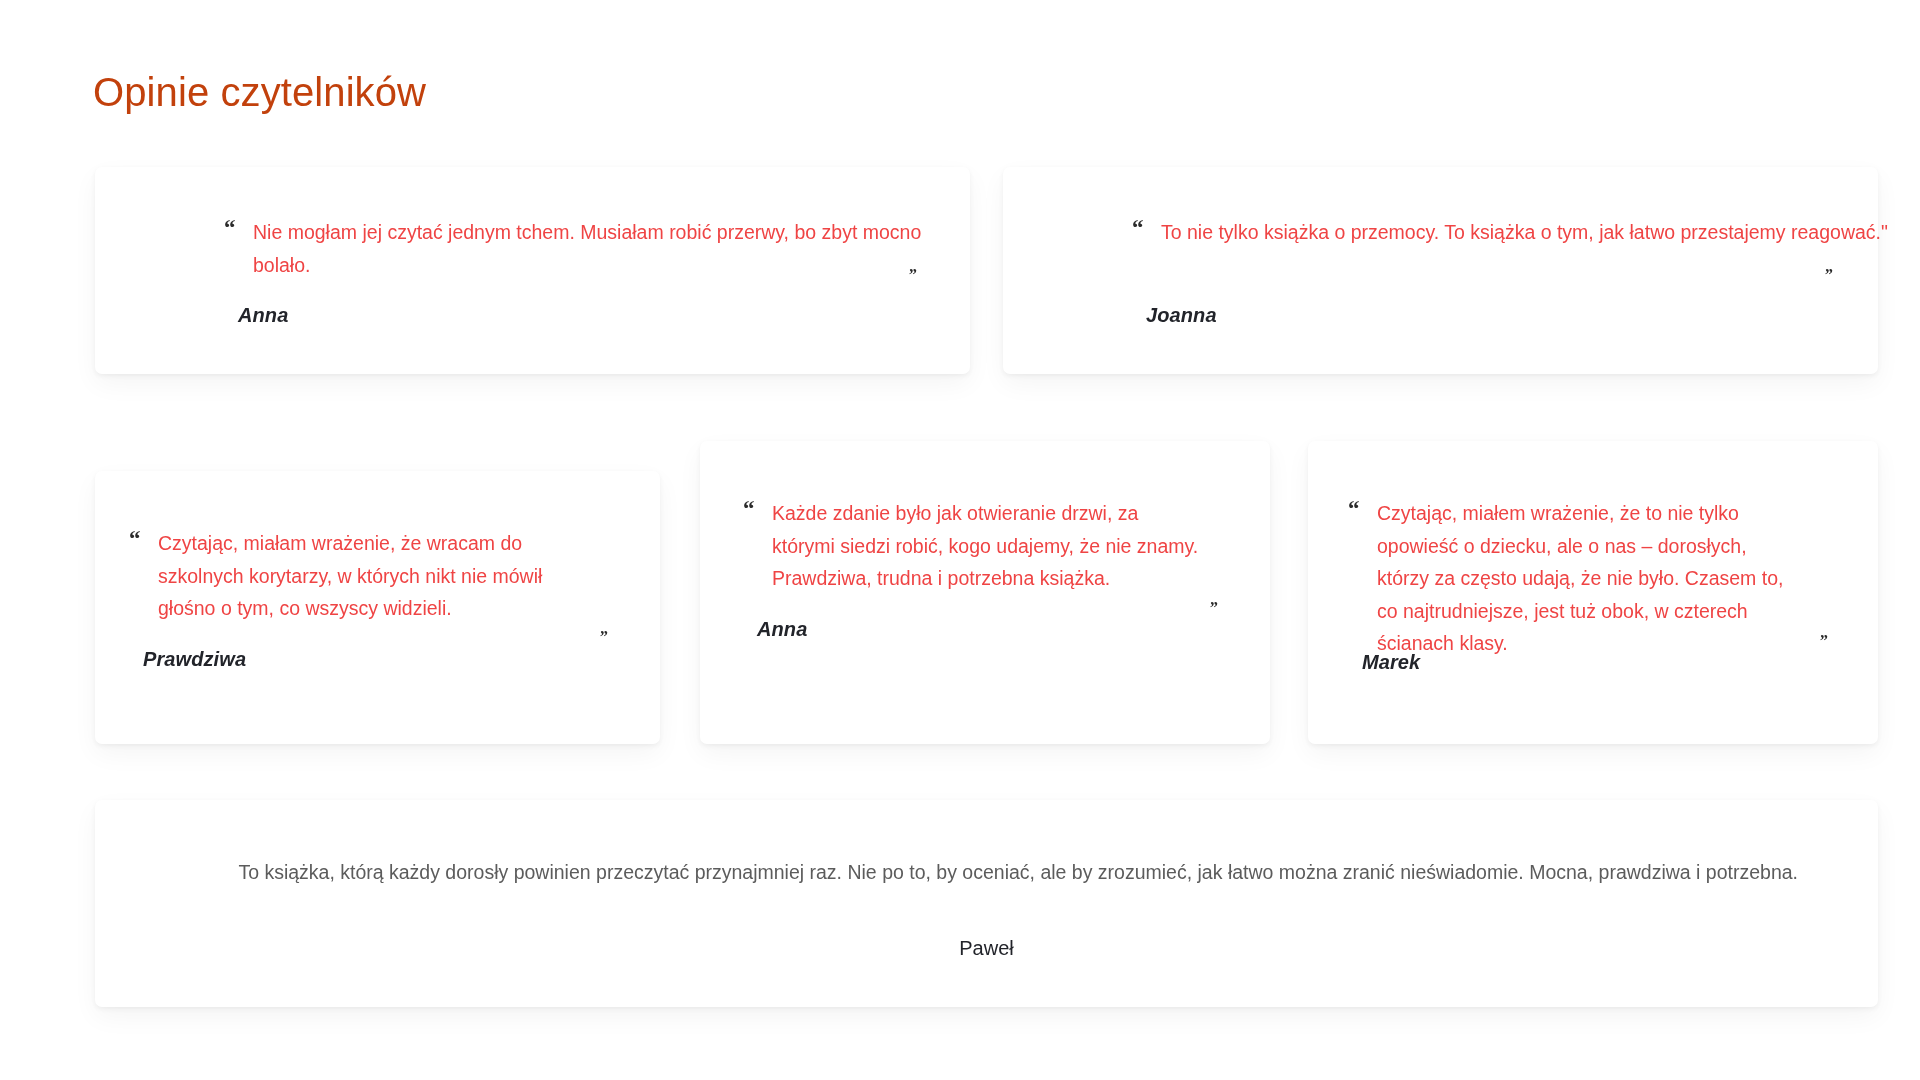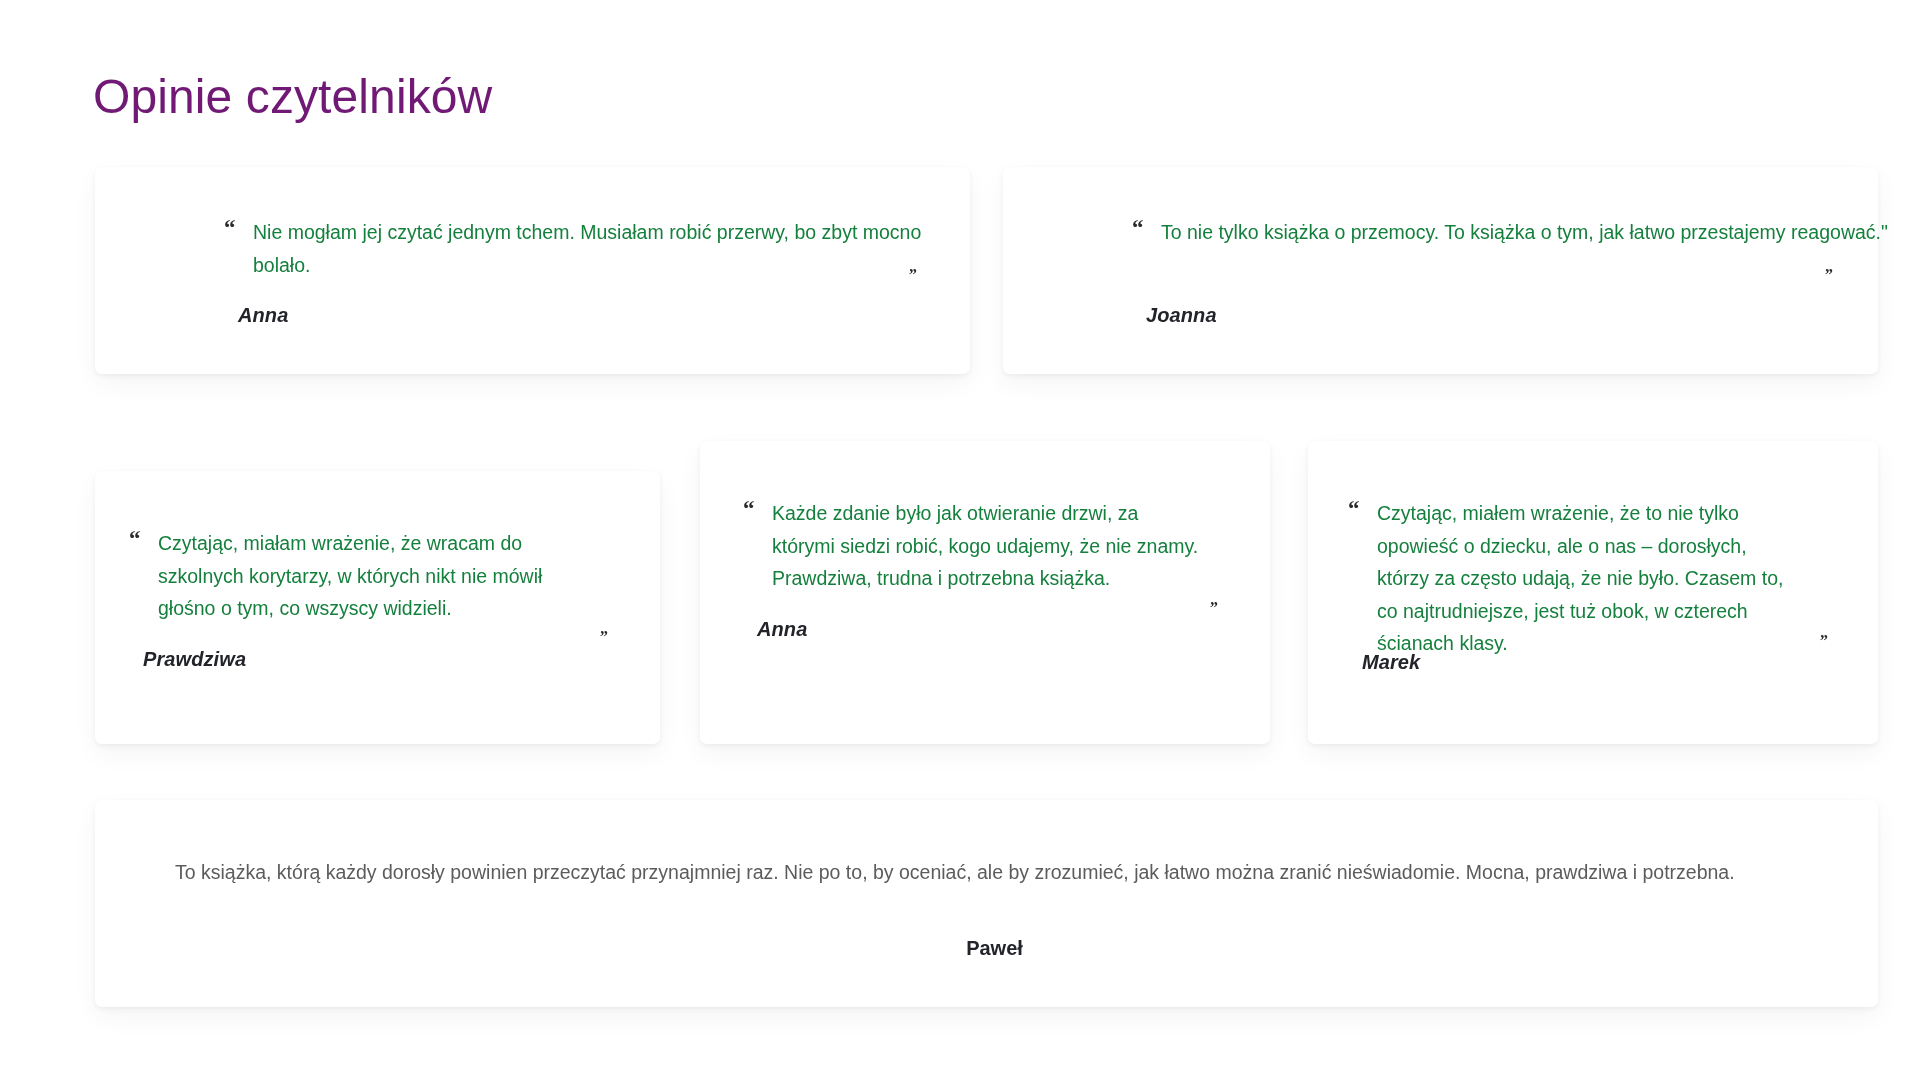--- a/index.html
+++ b/index.html
@@ -17,23 +17,23 @@
     width: 1920px;
     height: 1080px;
     background: #ffffff;
     padding: 0;
   }
 
   .section-title {
     position: absolute;
     left: 93px;
     top: 68px;
-    font-size: 48px;
+    font-size: 40px;
     font-weight: 400;
-    color: #701a75;
+    color: #c2410c;
     letter-spacing: 0.1px;
     line-height: 1.2;
   }
 
   
   .card {
     position: absolute;
     background: #ffffff;
     border-radius: 7px;
     box-shadow: 0 2px 5px rgba(0,0,0,0.055), 0 10px 26px rgba(0,0,0,0.045);
@@ -52,21 +52,21 @@
     line-height: 1;
     color: #2b2b2b;
     font-weight: 700;
     font-family: "Liberation Serif", serif;
   }
 
   .quote-text {
     margin-left: 29px;
     font-size: 19.5px;
     line-height: 32.5px;
-    color: #15803d;
+    color: #ef4444;
     font-weight: 400;
   }
 
   .quote-close {
     position: absolute;
     font-size: 16px;
     line-height: 1;
     color: #2b2b2b;
     font-weight: 700;
     font-family: "Liberation Serif", serif;
@@ -119,34 +119,34 @@
     top: 800px;
     width: 1783px;
     height: 207px;
   }
 
   #card-pawel .wide-text {
     position: absolute;
     left: 80px;
     top: 56px;
     width: 1623px;
-    text-align: left;
+    text-align: right;
     font-size: 19.5px;
     line-height: 32.5px;
     color: #5c5c5c;
   }
 
   #card-pawel .author-wide {
     position: absolute;
-    left: 8px;
+    left: 0;
     top: 137px;
     width: 100%;
     text-align: center;
     font-size: 20px;
-    font-weight: 700;
+    font-weight: 400;
     color: #22242a;
   }
 </style>
 </head>
 <body>
 
 <div class="page">
 
   <h1 class="section-title">Opinie czytelników</h1>
 

